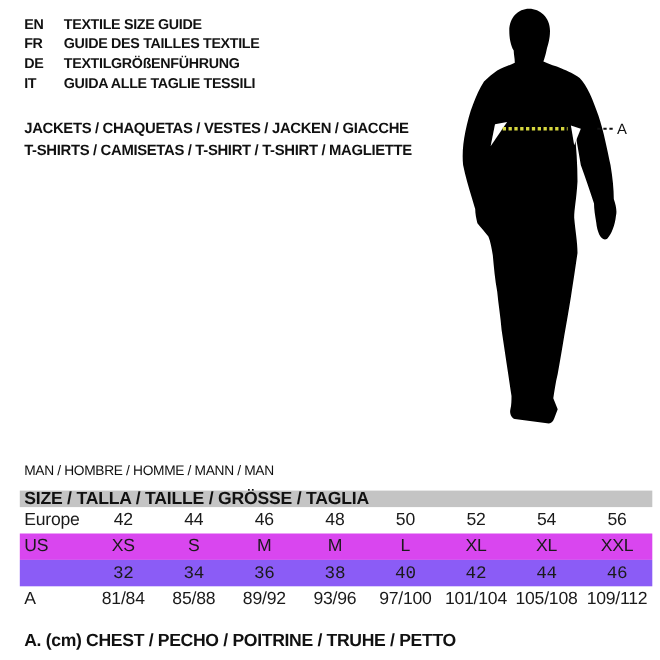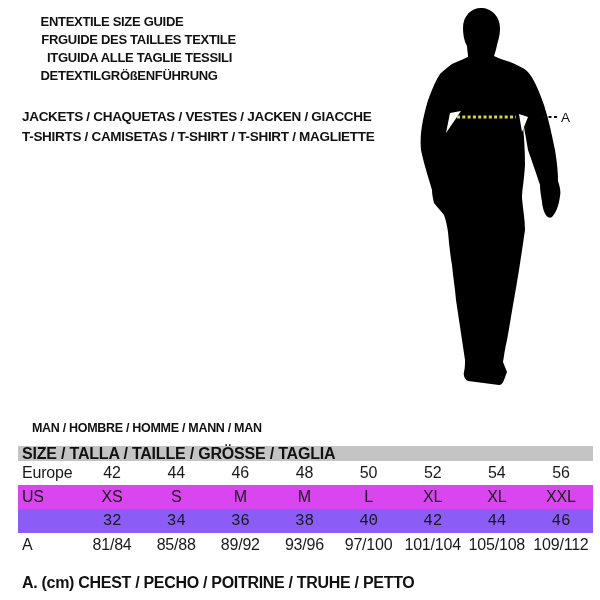--- a/index.html
+++ b/index.html
@@ -3,30 +3,30 @@
 <meta charset="utf-8">
 <style>
   html,body{margin:0;padding:0;}
   body{
     width:600px;height:600px;position:relative;background:#fff;
     font-family:"Liberation Sans", sans-serif;color:#111;overflow:hidden;
   }
   
   .lang-block{position:absolute;top:13px;left:22px;font-size:13px;font-weight:700;letter-spacing:-0.3px;}
   .lang-row{display:flex;height:18px;line-height:18px;}
-  .lang-code{width:36px;flex:0 0 36px;text-align:right;}
+  .lang-code{width:36px;flex:0 0 36px;}
   
   .category-block{position:absolute;top:107px;left:22px;font-size:13.5px;font-weight:700;letter-spacing:-0.3px;}
   .category-line{height:20px;line-height:20px;}
   
   .figure-wrap{position:absolute;left:408px;top:6px;width:170px;height:384px;}
   .figure-wrap svg{display:block;width:100%;height:100%;}
   .measure-label-text{font-family:"Liberation Sans", sans-serif;font-size:13.5px;fill:#111;}
   
-  .section-title{position:absolute;top:421px;left:32px;font-size:12.5px;font-weight:700;letter-spacing:-0.3px;}
+  .section-title{position:absolute;top:421px;left:22px;font-size:12.5px;font-weight:400;letter-spacing:-0.3px;}
   
   .size-table{position:absolute;top:446px;left:18px;width:575px;font-size:16px;letter-spacing:-0.2px;}
   .t-header{height:15px;line-height:15px;font-weight:700;padding-left:4px;}
   .t-row{display:grid;grid-template-columns:62px repeat(8,1fr);height:24px;align-items:center;}
   .t-cell{text-align:center;line-height:16px;color:#1a1a1a;}
   .t-label{text-align:left;padding-left:4px;}
   
   .footnote{position:absolute;top:574px;left:22px;font-size:16px;font-weight:700;letter-spacing:-0.3px;}
 </style>
 </head>
@@ -35,26 +35,26 @@
 <div class="lang-block">
   <div class="lang-row">
     <span class="lang-code">EN</span>
     <span class="lang-title">TEXTILE SIZE GUIDE</span>
   </div>
   <div class="lang-row">
     <span class="lang-code">FR</span>
     <span class="lang-title">GUIDE DES TAILLES TEXTILE</span>
   </div>
   <div class="lang-row">
+    <span class="lang-code">DE</span>
+    <span class="lang-title">TEXTILGRÖßENFÜHRUNG</span>
+  </div>
+  <div class="lang-row">
     <span class="lang-code">IT</span>
     <span class="lang-title">GUIDA ALLE TAGLIE TESSILI</span>
-  </div>
-  <div class="lang-row">
-    <span class="lang-code">DE</span>
-    <span class="lang-title">TEXTILGRÖßENFÜHRUNG</span>
   </div>
 </div>
 
 <div class="category-block">
   <div class="category-line">JACKETS / CHAQUETAS / VESTES / JACKEN / GIACCHE</div>
   <div class="category-line">T-SHIRTS / CAMISETAS / T-SHIRT / T-SHIRT / MAGLIETTE</div>
 </div>
 
 <div class="figure-wrap">
   <svg viewBox="0 0 170 384" xmlns="http://www.w3.org/2000/svg">

